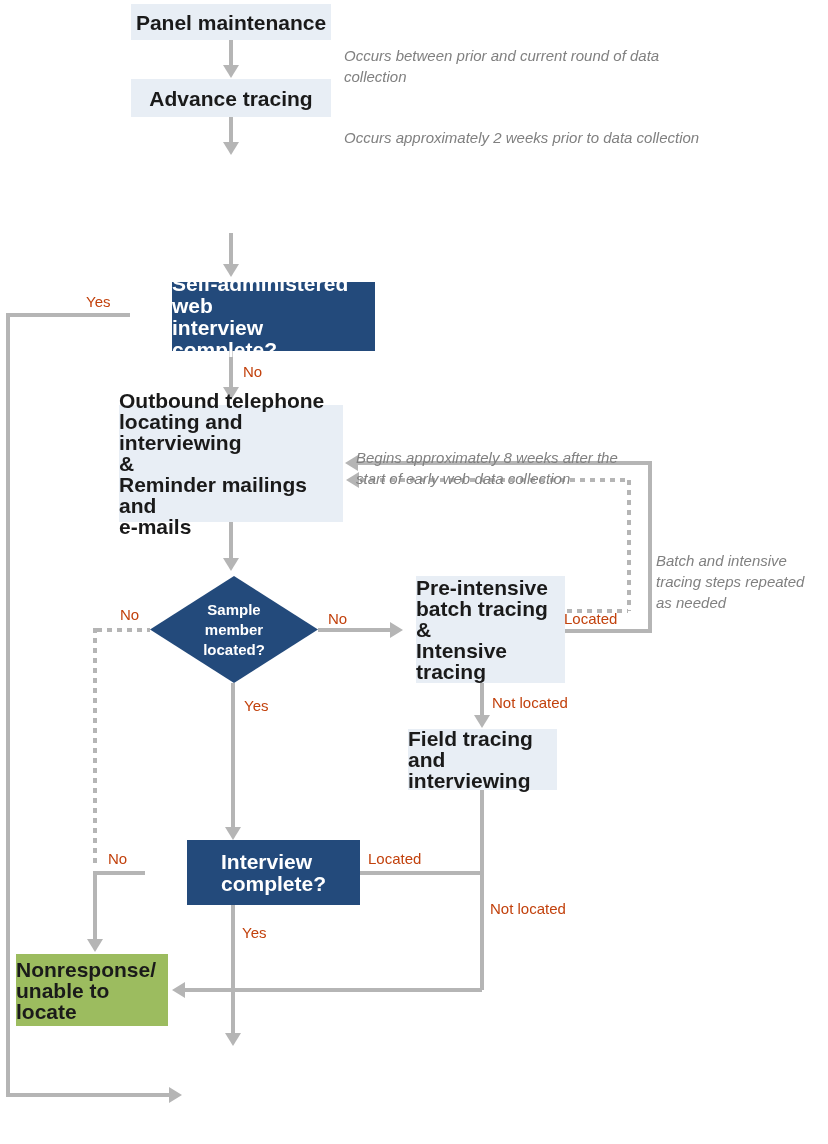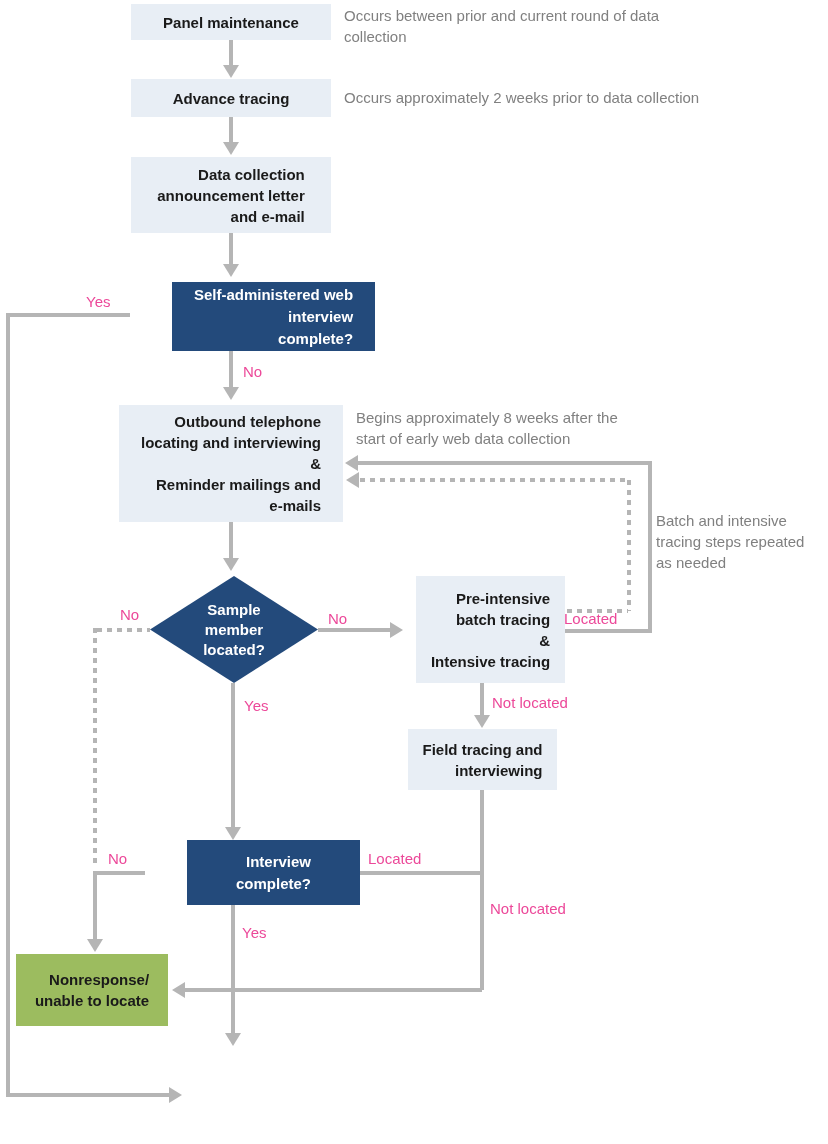--- a/index.html
+++ b/index.html
@@ -1,37 +1,37 @@
 <!DOCTYPE html>
 <html><head>
 <meta charset="utf-8">
 <style>
   html,body{margin:0;padding:0;background:#ffffff;}
   #canvas{position:relative;width:828px;height:1144px;background:#ffffff;overflow:hidden;
           font-family:"Liberation Sans", sans-serif;}
-  .box{position:absolute;display:flex;align-items:center;justify-content:center;text-align:right;
-       font-weight:bold;font-size:15px;line-height:21px;color:#1a1a1a;white-space:pre-line;}
+  .box{position:absolute;display:flex;align-items:center;justify-content:center;text-align:left;
+       font-weight:bold;font-size:21px;line-height:21px;color:#1a1a1a;white-space:pre-line;}
   .light{background:#E8EEF5;}
   .dark{background:#234A7B;color:#ffffff;line-height:22px;margin-left:42px;}
   .green{background:#9CBC5F;}
   .circle{border-radius:50%;}
   .diamond{position:absolute;clip-path:polygon(50% 0,100% 50%,50% 100%,0 50%);background:#234A7B;
        color:#ffffff;display:flex;align-items:center;justify-content:center;text-align:center;
        font-weight:bold;font-size:15px;line-height:20px;white-space:pre-line;}
   .line{position:absolute;background:#B5B5B5;}
   .dash-h{position:absolute;height:4px;
        background:repeating-linear-gradient(to right,#B5B5B5 0 5px,transparent 5px 10px);}
   .dash-v{position:absolute;width:4px;
        background:repeating-linear-gradient(to bottom,#B5B5B5 0 5px,transparent 5px 10px);}
   .ah{position:absolute;width:0;height:0;}
   .ah-down{border-left:8px solid transparent;border-right:8px solid transparent;border-top:13px solid #B5B5B5;}
   .ah-right{border-top:8px solid transparent;border-bottom:8px solid transparent;border-left:13px solid #B5B5B5;}
   .ah-left{border-top:8px solid transparent;border-bottom:8px solid transparent;border-right:13px solid #B5B5B5;}
-  .lbl{position:absolute;font-size:15px;color:#ec4899;white-space:nowrap;}
-  .note{position:absolute;font-size:15px;color:#808080;line-height:21px;white-space:pre-line;}
+  .lbl{position:absolute;font-size:15px;color:#c2410c;white-space:nowrap;}
+  .note{position:absolute;font-size:15px;font-style:italic;color:#808080;line-height:21px;white-space:pre-line;margin-top:40px;}
 </style>
 </head>
 <body>
 
 <div id="canvas">
 
   <div class="line" style="left:229px;top:40px;width:4px;height:25px;"></div>
   <div class="ah ah-down" style="left:223px;top:65px;"></div>
   <div class="line" style="left:229px;top:117px;width:4px;height:25px;"></div>
   <div class="ah ah-down" style="left:223px;top:142px;"></div>
@@ -80,23 +80,20 @@
   <div class="line" style="left:93px;top:871px;width:4px;height:68px;"></div>
   <div class="ah ah-down" style="left:87px;top:939px;"></div>
 
   <div class="line" style="left:231px;top:905px;width:4px;height:128px;"></div>
   <div class="ah ah-down" style="left:225px;top:1033px;"></div>
 
   <div class="box light" style="left:131px;top:4px;width:200px;height:36px;">Panel maintenance</div>
 
   <div class="box light" style="left:131px;top:79px;width:200px;height:38px;">Advance tracing</div>
 
-  <div class="box light" style="left:131px;top:157px;width:200px;height:76px;">Data collection
-announcement letter
-and e-mail</div>
 
   <div class="box dark" style="left:130px;top:282px;width:203px;height:69px;">Self-administered web
 interview
 complete?</div>
 
   <div class="box light" style="left:119px;top:405px;width:224px;height:117px;">Outbound telephone
 locating and interviewing
 &amp;
 Reminder mailings and
 e-mails</div>

